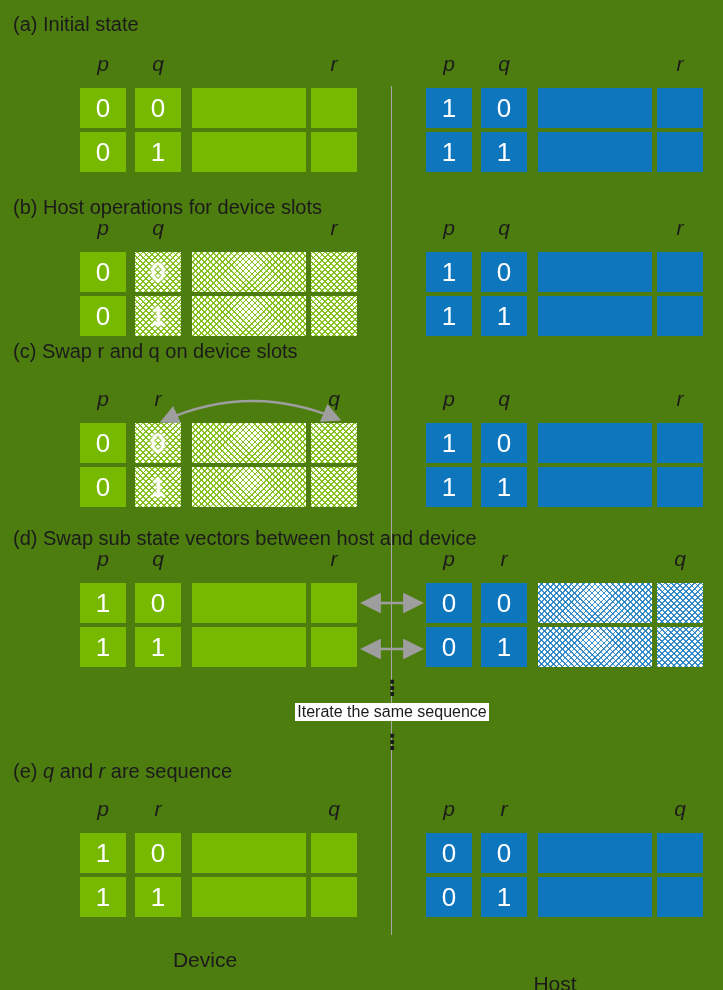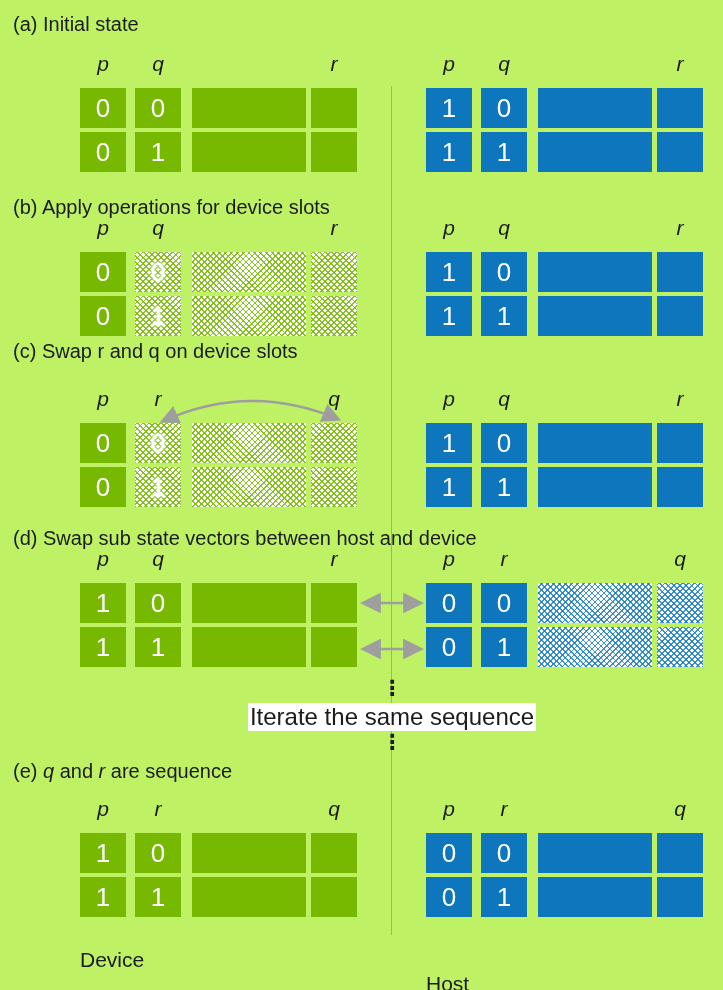--- a/index.html
+++ b/index.html
@@ -1,17 +1,17 @@
 <!DOCTYPE html>
 <html><head>
 <meta charset="utf-8">
 <style>
   html,body{margin:0;padding:0;background:#fff;}
   #canvas{
-    position:relative;width:723px;height:990px;background:#bef264;overflow:hidden;
+    position:relative;width:723px;height:990px;background:#4d7c0f;overflow:hidden;
     font-family:"Liberation Sans","DejaVu Sans",sans-serif;color:#1b1b1b;
   }
   .pt{position:absolute;left:13px;font-size:20px;color:#1b1b1b;white-space:pre;}
   .it{font-style:italic;}
   .divider{position:absolute;left:391px;top:86px;width:1px;height:849px;background:#a6a6a6;}
   
   .t{position:absolute;width:277px;height:124px;}
   .hd{position:absolute;top:0;left:0;width:277px;height:30px;}
   .hd span{position:absolute;top:0;width:46px;text-align:center;font-style:italic;font-size:21px;color:#1b1b1b;}
   .h1{left:0;}
@@ -33,22 +33,22 @@
         repeating-linear-gradient(-45deg, rgba(118,185,0,.85) 0 1.2px, rgba(0,0,0,0) 1.2px 4.2px);}
   .hb{background-color:#fff;
       background-image:
         repeating-linear-gradient(45deg, rgba(14,118,189,.8) 0 1.2px, rgba(0,0,0,0) 1.2px 4.2px),
         repeating-linear-gradient(-45deg, rgba(14,118,189,.8) 0 1.2px, rgba(0,0,0,0) 1.2px 4.2px);}
   .num{color:#fff;font-size:26px;line-height:1;}
   .numh{color:#fff;font-size:26px;line-height:1;text-shadow:0 0 3px rgba(255,255,255,.95),0 0 5px rgba(255,255,255,.8);}
   svg.arr{position:absolute;overflow:visible;}
   .mid{position:absolute;left:242px;width:300px;text-align:center;}
   .dots{font-size:21px;font-weight:700;letter-spacing:0;line-height:1;}
-  .iter{font-size:24px;background:#fff;display:inline-block;padding:0 2px;}
-  .foot{position:absolute;font-size:21px;color:#1b1b1b;}
+  .iter{font-size:16px;background:#fff;display:inline-block;padding:0 2px;}
+  .foot{position:absolute;font-size:21px;color:#1b1b1b;text-align:center;}
 </style>
 </head>
 <body>
 
 <div id="canvas">
 
   <div class="divider"></div>
 
   <div class="pt" style="top:13px">(a) Initial state</div>
   <div class="t" style="left:80px;top:52px">
@@ -99,21 +99,21 @@
           <span class="num">1</span>
         </div>
       <div class="bk p2 b">
           <span class="num">1</span>
         </div>
       <div class="bk p3 b"></div>
       <div class="bk p4 b"></div>
     </div>
   </div>
 
-  <div class="pt" style="top:196px">(b) Apply operations for device slots</div>
+  <div class="pt" style="top:196px">(b) Host operations for device slots</div>
   <div class="t" style="left:80px;top:216px">
     <div class="hd">
       <span class="h1">p</span>
       <span class="h2">q</span>
       <span class="h4">r</span>
     </div>
     <div class="row r1">
       <div class="bk p1 g">
           <span class="num">0</span>
         </div>

